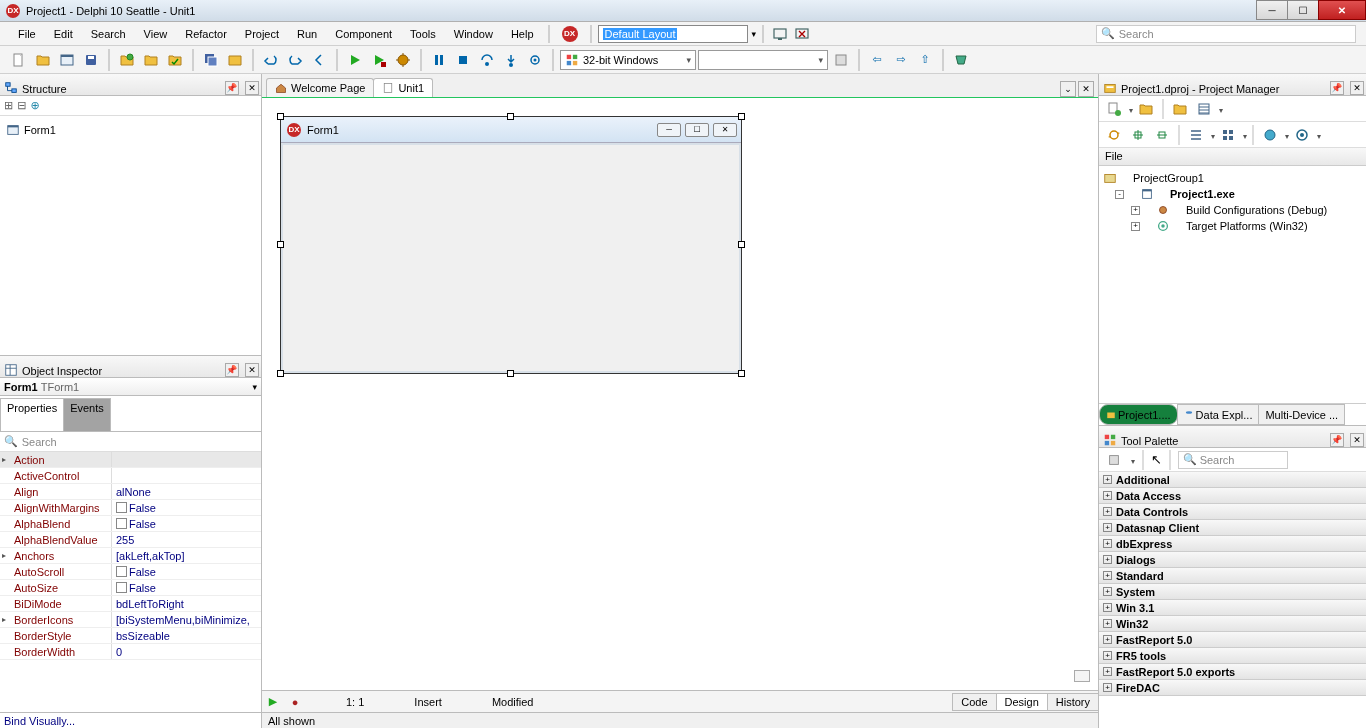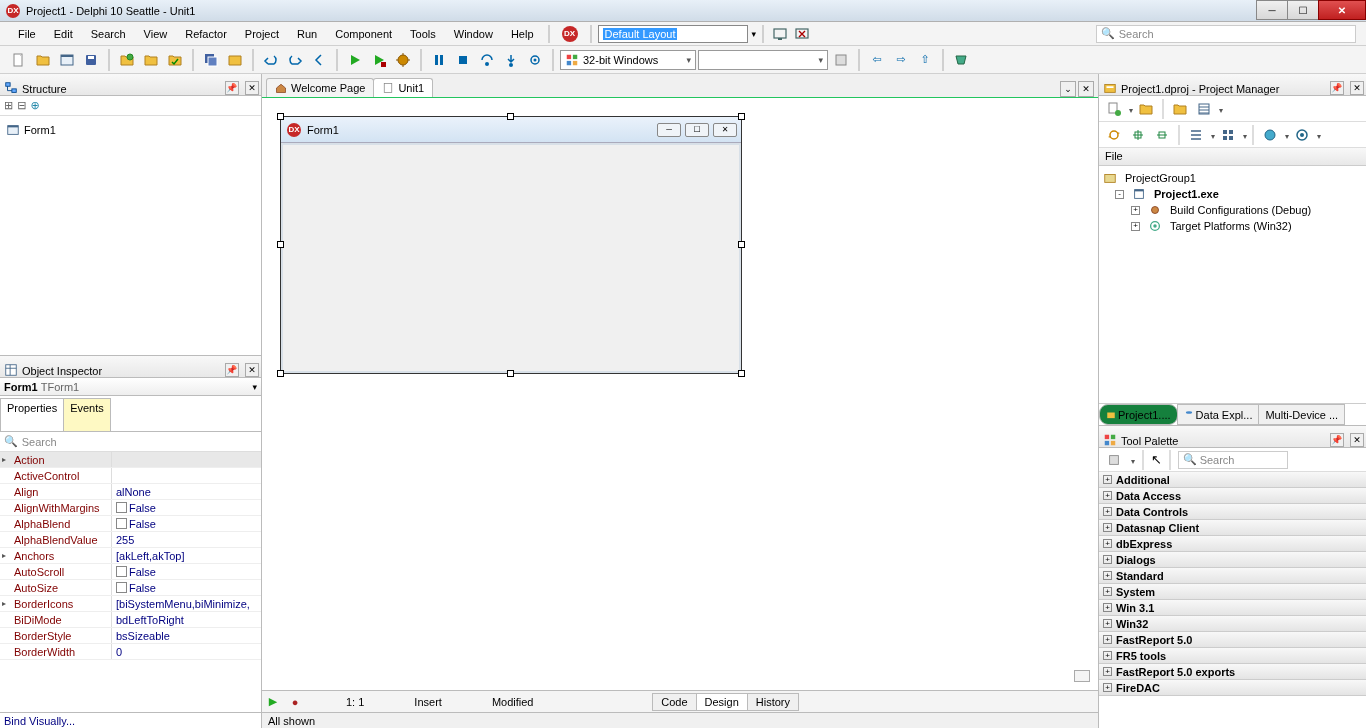--- a/index.html
+++ b/index.html
@@ -38,21 +38,21 @@
 
 .structure-panel { height: 282px; background: #fff; border-bottom: 1px solid #bbb; display:flex; flex-direction:column; }
 .structure-toolbar { height:20px; border-bottom:1px solid #ddd; display:flex; align-items:center; padding-left:4px; gap:4px; }
 .structure-tree { flex:1; padding: 6px; }
 .tree-item { display:flex; align-items:center; gap:4px; padding:1px 0; }
 
 .inspector-panel { flex:1; background:#fff; display:flex; flex-direction:column; }
 .insp-combo { height:18px; border-bottom:1px solid #bbb; background:linear-gradient(to bottom,#fff,#eee); padding:2px 4px; display:flex; align-items:center; position:relative; }
 .insp-combo::after { content:"▾"; position:absolute; right:4px; font-size:9px; }
 .insp-tabs { height:36px; border-bottom:1px solid #bbb; display:flex; }
-.insp-tab { padding:3px 6px; border:1px solid #bbb; border-bottom:none; background:#fef9c3; margin-right:-1px; margin-top:2px; }
+.insp-tab { padding:3px 6px; border:1px solid #bbb; border-bottom:none; background:#a3a3a3; margin-right:-1px; margin-top:2px; }
 .insp-tab.active { background:#fff; }
 .insp-search { height:20px; border-bottom:1px solid #ddd; display:flex; align-items:center; padding:0 4px; color:#888; gap:4px; }
 .prop-grid { flex:1; overflow:hidden; position:relative; }
 .prop-row { display:flex; height:16px; border-bottom:1px solid #eee; }
 .prop-name { width:112px; padding-left:14px; color:#800000; border-right:1px solid #ddd; overflow:hidden; white-space:nowrap; display:flex; align-items:center; }
 .prop-name.expandable::before { content:"▸"; position:absolute; margin-left:-12px; font-size:8px; color:#555; }
 .prop-val { flex:1; padding-left:4px; color:#000080; display:flex; align-items:center; gap:2px; overflow:hidden; white-space:nowrap; }
 .prop-val .chk { width:11px; height:11px; border:1px solid #888; background:#fff; }
 .bind-footer { height:18px; border-top:1px solid #bbb; padding:2px 4px; color:#000080; }
 
@@ -69,35 +69,35 @@
 .form-title .dx { width:14px; height:14px; background:#c62828; border-radius:50%; color:#fff; font-size:8px; display:flex; align-items:center; justify-content:center; font-weight:bold; }
 .form-title .win-ctrls { margin-left:auto; display:flex; gap:4px; padding-right:4px; }
 .form-title .win-ctrls div { width:24px; height:14px; border:1px solid #888; background:#f0f4f8; font-size:8px; display:flex; align-items:center; justify-content:center; border-radius:2px; }
 .form-body { height:calc(100% - 26px); background:#f0f0f0; background-image: radial-gradient(#888 0.5px, transparent 0.5px); background-size: 8px 8px; border:2px solid #d8e0e8; }
 
 .resize-indicator { position:absolute; bottom:8px; right:8px; width:16px; height:12px; border:1px solid #aaa; background:#f4f4f4; }
 
 .design-footer { height:22px; border-top:1px solid #bbb; display:flex; align-items:center; background:#f4f4f4; }
 .design-footer .btn { width:18px; height:16px; margin:0 2px; display:flex; align-items:center; justify-content:center; }
 .design-footer .status { margin-left:40px; display:flex; gap:50px; }
-.design-footer .view-tabs { margin-left:auto; display:flex; margin-right:300px; }
+.design-footer .view-tabs { margin-left:auto; display:flex; }
 .design-footer .vtab { padding:2px 8px; border:1px solid #bbb; background:#f0f0f0; margin-right:-1px; }
 .design-footer .vtab.active { background:#fff; }
 
 .statusbar { height:18px; border-top:1px solid #bbb; background:#f0f0f0; padding:2px 6px; }
 
 .projman-panel { height:352px; border-bottom:1px solid #bbb; background:#fff; display:flex; flex-direction:column; }
 .projman-toolbar { height:26px; border-bottom:1px solid #ddd; display:flex; align-items:center; padding:0 4px; gap:2px; }
 .projman-toolbar2 { height:26px; border-bottom:1px solid #ddd; display:flex; align-items:center; padding:0 4px; gap:2px; }
 .pm-btn { width:22px; height:20px; border:1px solid transparent; display:flex; align-items:center; justify-content:center; }
 .pm-sep { width:2px; height:20px; background:#ddd; margin:0 3px; }
 .pm-drop::after { content:"▾"; font-size:8px; margin-left:2px; color:#555; }
 .file-header { height:18px; background:linear-gradient(to bottom,#f8f8f8,#e8e8e8); border-bottom:1px solid #ccc; padding:2px 6px; }
 .proj-tree { flex:1; padding:4px; overflow:hidden; }
-.ptree-item { display:flex; align-items:center; gap:8px; padding:1px 0; }
+.ptree-item { display:flex; align-items:center; gap:16px; padding:1px 0; }
 .ptree-item .exp { width:9px; height:9px; border:1px solid #888; font-size:8px; display:flex; align-items:center; justify-content:center; line-height:1; }
 .path-bar { height:18px; border-top:1px solid #ccc; padding:2px 4px; font-size:10px; overflow:hidden; white-space:nowrap; }
 .pm-tabs { height:22px; display:flex; border-top:1px solid #ccc; }
 .pm-tab { flex:0 0 auto; padding:3px 6px; border:1px solid #bbb; background:#f0f0f0; margin-right:-1px; font-size:10px; display:flex; align-items:center; gap:2px; overflow:hidden; }
 .pm-tab.active { background:#15803d;border-radius:9px; }
 
 .palette-panel { flex:1; background:#fff; display:flex; flex-direction:column; }
 .pal-toolbar { height:24px; border-bottom:1px solid #ddd; display:flex; align-items:center; padding:0 4px; gap:4px; }
 .pal-search { flex:0 0 110px; height:18px; border:1px solid #ccc; padding:0 4px; color:#888; display:flex; align-items:center; gap:3px; }
 .pal-list { flex:1; overflow:hidden; }
@@ -411,29 +411,29 @@
             </div>
           </div>
           <div class="prop-row">
             <div class="prop-name">AutoSize</div>
             <div class="prop-val">
               <span class="chk"></span>
               <span>False</span>
             </div>
           </div>
           <div class="prop-row">
+            <div class="prop-name">BiDiMode</div>
+            <div class="prop-val">
+              <span>bdLeftToRight</span>
+            </div>
+          </div>
+          <div class="prop-row">
             <div class="prop-name expandable">BorderIcons</div>
             <div class="prop-val">
               <span>[biSystemMenu,biMinimize,</span>
-            </div>
-          </div>
-          <div class="prop-row">
-            <div class="prop-name">BiDiMode</div>
-            <div class="prop-val">
-              <span>bdLeftToRight</span>
             </div>
           </div>
           <div class="prop-row">
             <div class="prop-name">BorderStyle</div>
             <div class="prop-val">
               <span>bsSizeable</span>
             </div>
           </div>
           <div class="prop-row">
             <div class="prop-name">BorderWidth</div>

